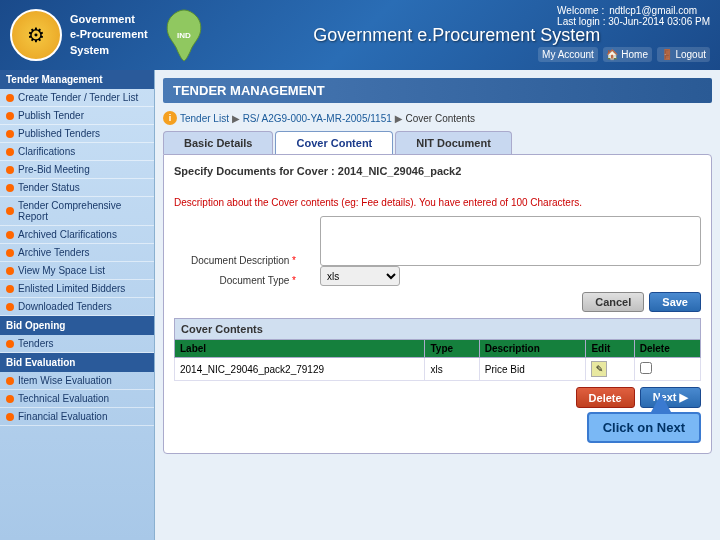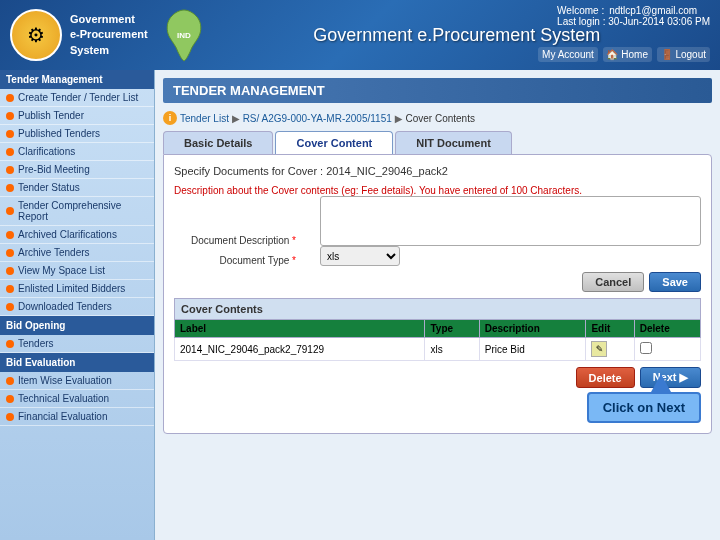--- a/index.html
+++ b/index.html
@@ -183,28 +183,29 @@
     
     .form-panel {
       background: white;
       border: 1px solid #aac;
       border-radius: 0 4px 4px 4px;
       padding: 10px;
     }
 
     .form-section-title {
       font-size: 11px;
-      font-weight: normal;
+      font-weight: bold;
       color: #333;
+      margin-bottom: 20px;
+    }
+
+    .form-desc {
+      font-size: 10px;
+      color: #cc0000;
       margin-bottom: 8px;
-    }
-
-    .form-desc {
-      font-size: 10px;
-      color: #cc0000;
     }
 
     .form-row {
       display: flex;
       align-items: flex-end;
       gap: 16px;
     }
     .form-label {
       width: 130px;
       font-size: 10px;

